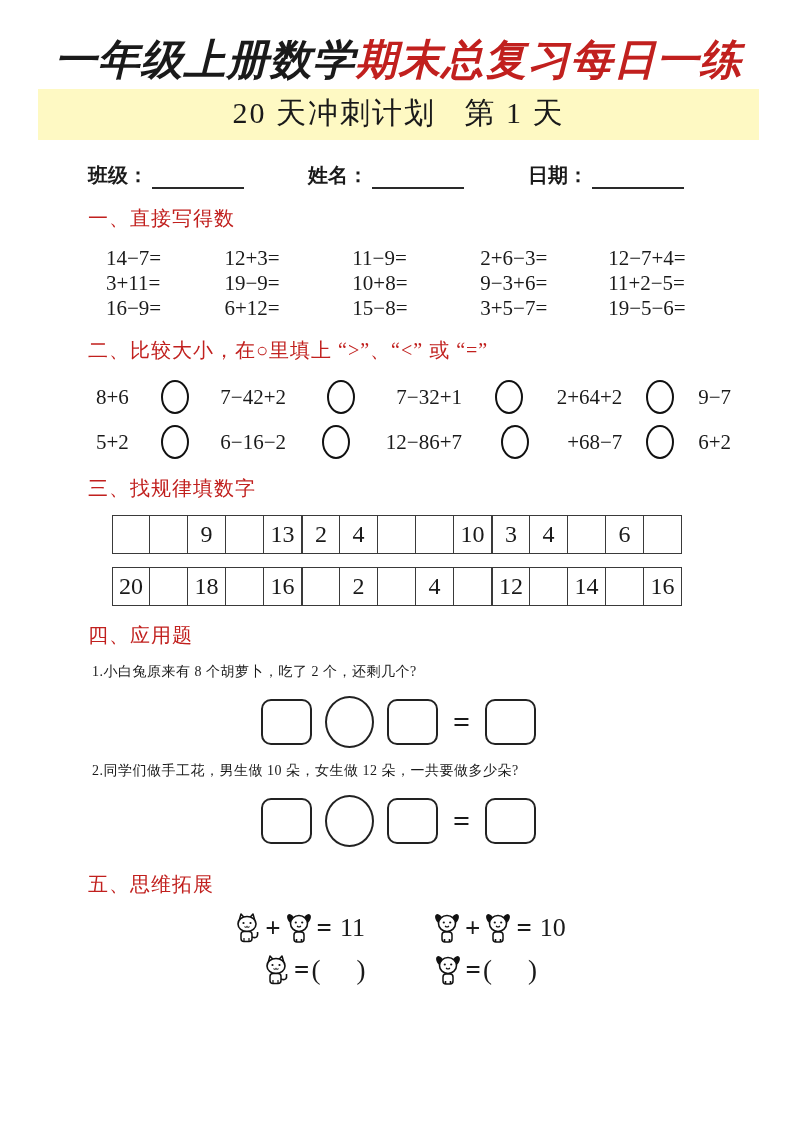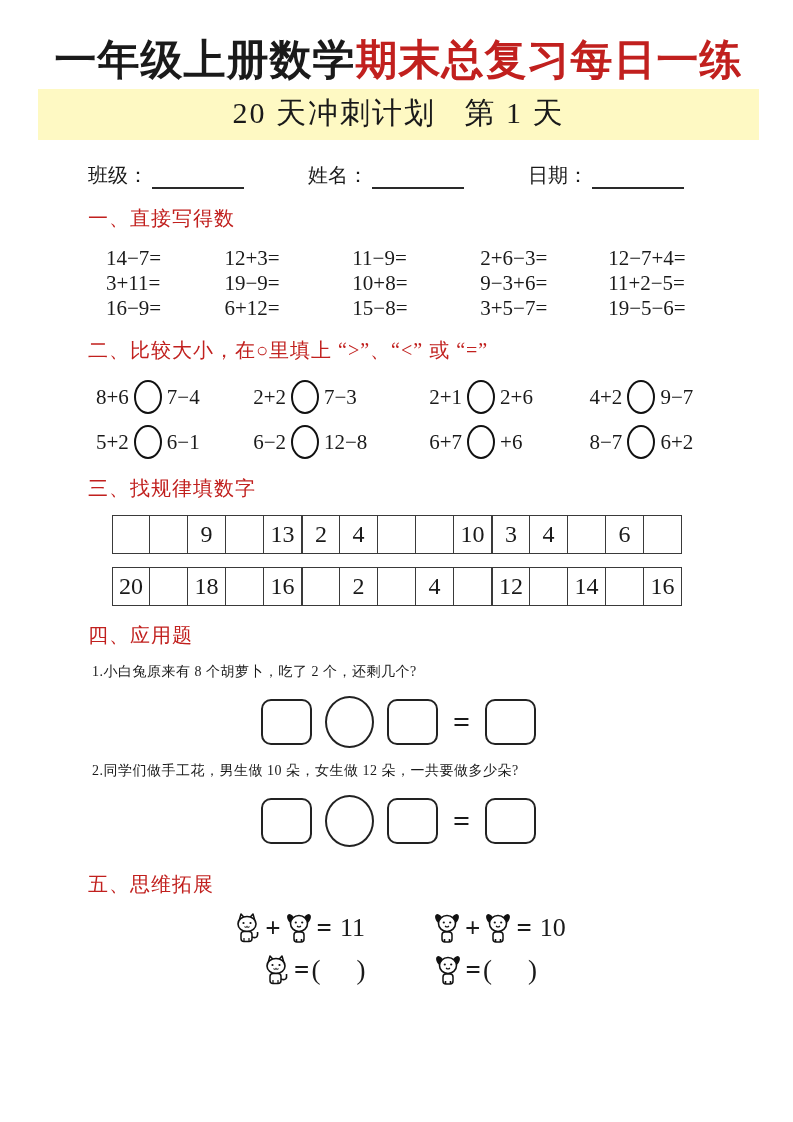--- a/index.html
+++ b/index.html
@@ -5,49 +5,49 @@
   * { margin:0; padding:0; box-sizing:border-box; }
   html,body { background:#ffffff; }
   body {
     width:793px; height:1122px; margin:0 auto; position:relative;
     font-family:"Liberation Serif","DejaVu Serif",serif;
     color:#1a1a1a; overflow:hidden;
   }
   .page { padding:36px 34px 0 38px; }
 
   
-  .title { text-align:center; font-size:42px; font-weight:bold; letter-spacing:1px; white-space:nowrap; line-height:1.15; }
+  .title { text-align:center; font-size:42px; font-weight:bold; letter-spacing:1px; white-space:nowrap; line-height:1.15;font-style:italic; }
   .title .accent { color:#c1201e; }
 
   
   .banner {
     margin-top:5px; background:#fef9c3; text-align:center;
     font-size:30px; padding:4px 0 6px 0; white-space:pre; letter-spacing:2px;
   }
 
   
-  .info-row { display:flex; margin:22px 0 0 50px; gap:64px; font-size:20px; align-items:flex-end; }
+  .info-row { display:flex; margin:22px 0 0 50px; gap:64px; font-size:20px; align-items:flex-end;font-weight:bold; }
   .info-item { display:flex; align-items:flex-end; }
   .blank { display:inline-block; width:92px; border-bottom:2px solid #2a2a2a; height:22px; margin-left:4px; }
 
   
   .sec-heading { color:#c1201e; font-weight:normal; font-size:20px; margin:16px 0 0 50px; letter-spacing:1px; }
 
   
   .calc-grid {
     display:grid; grid-template-columns:1fr 1.08fr 1.08fr 1.08fr 1.02fr;
     margin:14px 30px 0 68px; font-size:21px;
   }
 
   
   .cmp-grid {
     display:grid; grid-template-columns:1fr 1.12fr 1.02fr 0.9fr;
     margin:16px 28px 0 58px; row-gap:11px;
   }
-  .cmp-item { display:flex; align-items:center; font-size:21px; }
+  .cmp-item { display:flex; align-items:center; font-size:21px;justify-content:space-between; }
   .cmp-circle { width:28px; height:34px; border:2px solid #111; border-radius:50%; margin:0 5px; flex:none; }
 
   
   .table-row { display:flex; justify-content:space-between; margin:13px 80px 0 74px; }
   .ptable { display:flex; }
   .pcell {
     width:38px; height:39px; border:1.5px solid #3a3a3a;
     display:flex; align-items:center; justify-content:center; font-size:24px;
   }
   .pcell + .pcell { border-left:none; }

